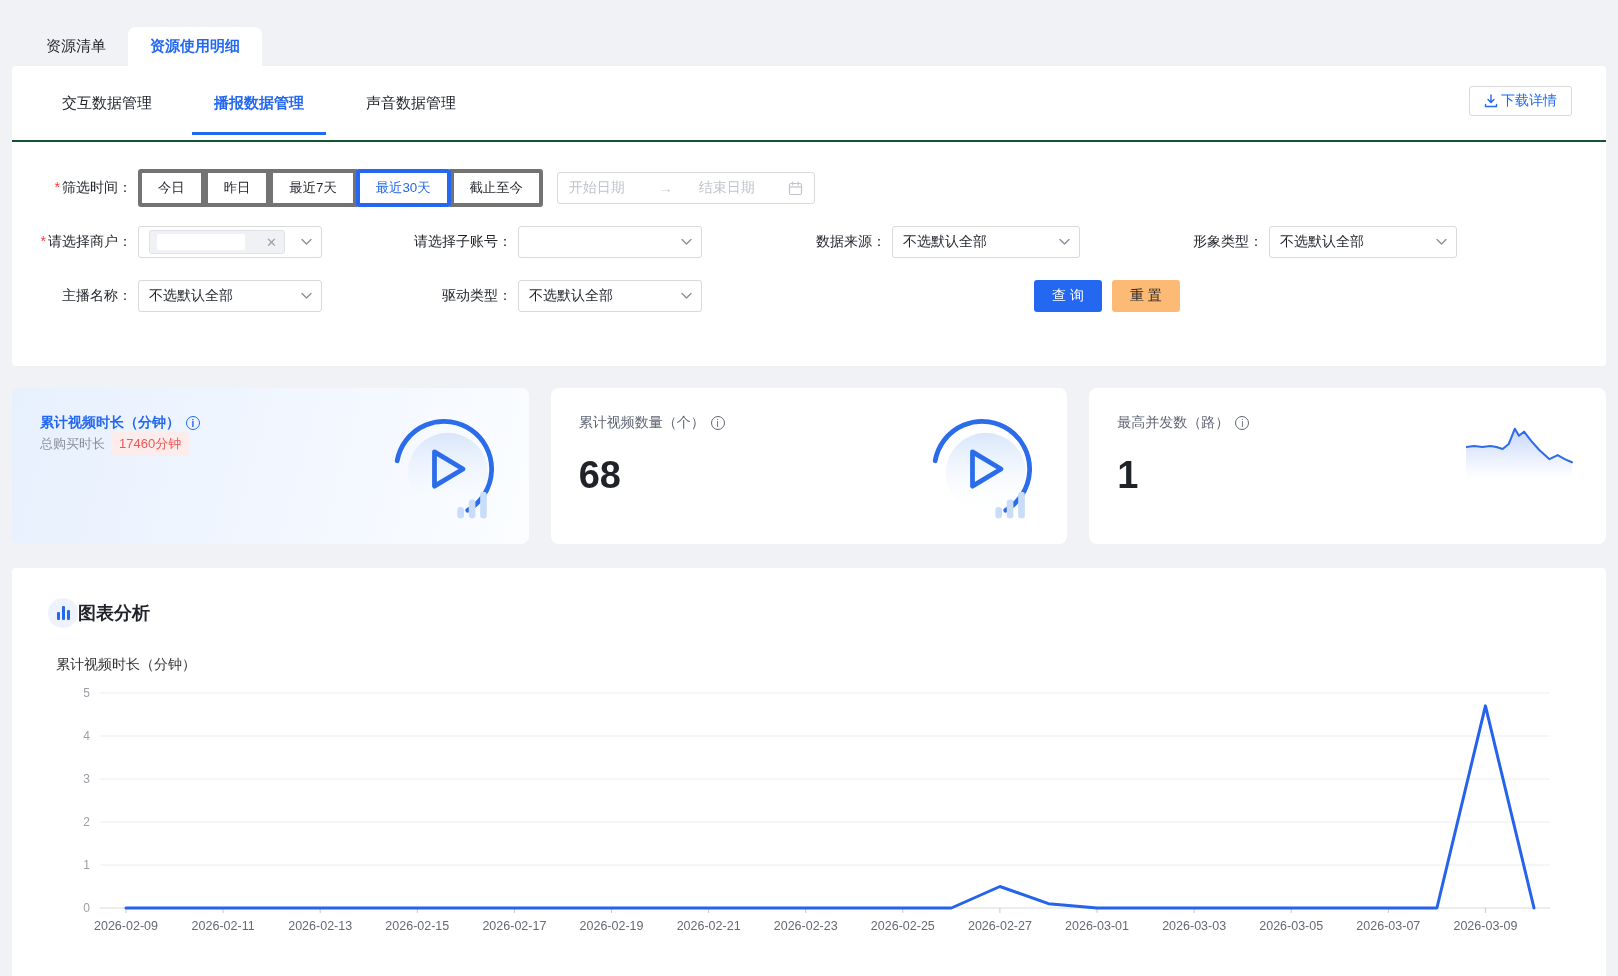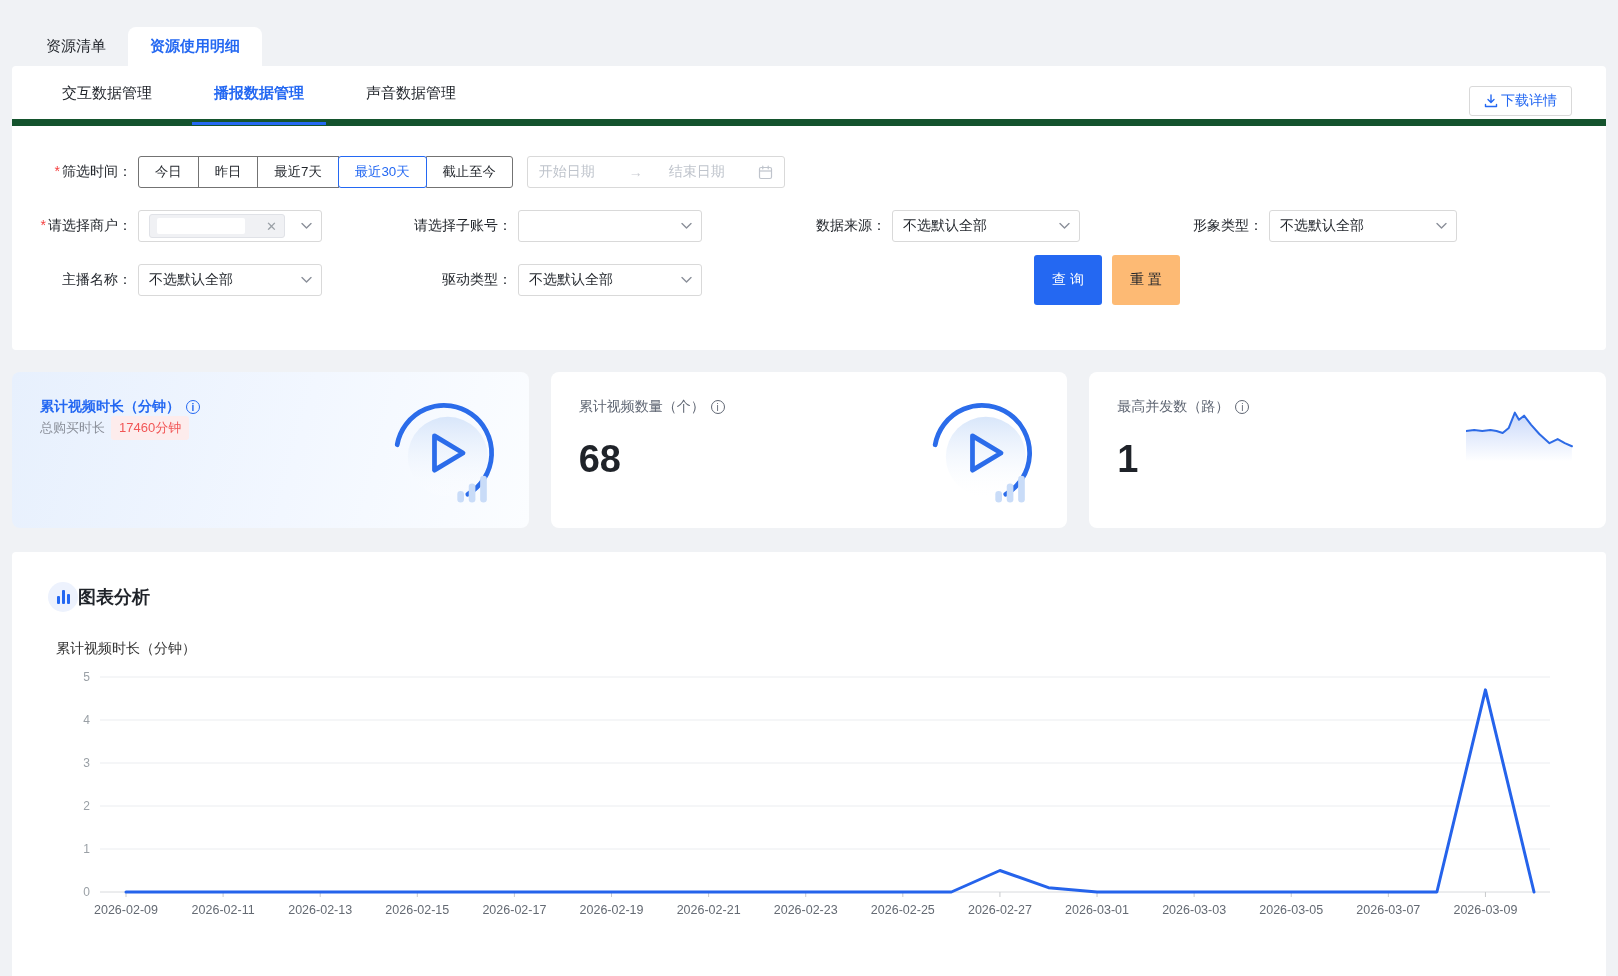--- a/index.html
+++ b/index.html
@@ -8,51 +8,51 @@
 
   
   .top-tabs { display:flex; align-items:flex-end; padding-left:24px; height:66px; }
   .top-tab { padding:10px 22px; font-size:15px; cursor:pointer; color:#1f2329; }
   .top-tab.active { background:#fff; border-radius:8px 8px 0 0; color:#2468f2; font-weight:bold; }
 
   
   .panel { background:#fff; margin:0 12px; border-radius:4px; }
 
   
-  .subtab-row { position:relative; display:flex; align-items:center; height:60px; padding:0 28px; border-bottom:7px solid #14532d; }
+  .subtab-row { position:relative; display:flex; align-items:center; height:76px; padding:0 28px; border-bottom:2px solid #14532d; }
   .subtab { height:64px; line-height:64px; padding:0 22px; margin-right:18px; font-size:15px; cursor:pointer; border-bottom:3px solid transparent; }
   .subtab.active { color:#2468f2; font-weight:bold; border-bottom-color:#2468f2; }
   .download-btn { position:absolute; right:34px; top:20px; height:30px; display:flex; align-items:center; gap:3px; padding:0 14px; border:1px solid #d9d9d9; border-radius:3px; background:#fff; color:#2468f2; cursor:pointer; font-size:14px; }
 
   
   .filter-area { padding:30px 28px 54px 28px; }
   .filter-row { display:flex; align-items:center; height:32px; margin-bottom:22px; }
   .filter-row:last-child { margin-bottom:0; }
   .f-label { text-align:right; white-space:nowrap; color:#1f2329; }
   .f-label .star { color:#f53f3f; margin-right:2px; }
   .w-labelA { width:92px; } .w-labelB { width:190px; } .w-labelC { width:184px; } .w-labelD { width:183px; }
   .time-group { display:flex; margin-left:6px; }
-  .time-btn { height:32px; line-height:30px; padding:0 16px; background:#fff; border:1px solid #737373; margin-left:-1px; cursor:pointer; color:#1f2329; position:relative; }
+  .time-btn { height:38px; line-height:30px; padding:0 16px; background:#fff; border:4px solid #737373; margin-left:-1px; cursor:pointer; color:#1f2329; position:relative; }
   .time-btn:first-child { border-radius:3px 0 0 3px; margin-left:0; }
   .time-btn:last-child { border-radius:0 3px 3px 0; }
   .time-btn.active { color:#2468f2; border-color:#2468f2; z-index:2; border-radius:3px; }
   .date-range { display:flex; align-items:center; margin-left:14px; width:258px; height:32px; border:1px solid #d9d9d9; border-radius:3px; padding:0 11px; background:#fff; color:#bfc4cc; }
   .date-range .ph { flex:0 0 auto; }
   .date-range .sep { margin:0 26px 0 34px; color:#c9ccd2; }
   .date-range .cal { margin-left:auto; display:flex; }
 
   .select-box { position:relative; display:flex; align-items:center; width:184px; height:32px; border:1px solid #d9d9d9; border-radius:3px; background:#fff; padding:0 26px 0 10px; cursor:pointer; margin-left:6px; }
   .select-box.wide { width:188px; }
   .select-val { overflow:hidden; white-space:nowrap; }
   .chev { position:absolute; right:9px; top:50%; transform:translateY(-50%); display:flex; }
   .sel-tag { display:flex; align-items:center; gap:6px; background:#f0f1f4; border:1px solid #e0e2e7; border-radius:3px; height:24px; padding:0 7px; width:136px; }
   .sel-tag .redact { background:#fff; border-radius:2px; height:16px; width:88px; }
   .sel-tag .tag-x { color:#9aa0a6; font-size:13px; line-height:1; cursor:pointer; margin-left:auto; }
 
-  .btn { height:50px; padding:0 18px; border:none; border-radius:3px; font-size:14px; cursor:pointer; font-family:inherit; }
+  .btn { height:32px; padding:0 18px; border:none; border-radius:3px; font-size:14px; cursor:pointer; font-family:inherit; }
   .btn-primary { background:#2468f2; color:#fff; margin-left:332px; }
   .btn-plain { background:#fdba74; color:#1f2329; margin-left:10px; }
 
   
   .cards { display:flex; gap:22px; margin:22px 12px 0 12px; }
   .card { position:relative; flex:1; height:156px; background:#fff; border-radius:8px; padding:26px 28px; overflow:hidden; }
   .card.blue { background:linear-gradient(105deg,#e7f0fd 0%,#f2f7ff 55%,#fbfdff 100%); }
   .card-title { font-size:14px; color:#5f6673; display:flex; align-items:center; gap:6px; }
   .card.blue .card-title { color:#2468f2; font-weight:bold; }
   .info-i { display:inline-flex; align-items:center; justify-content:center; width:14px; height:14px; border:1px solid currentColor; border-radius:50%; font-size:10px; font-style:normal; cursor:pointer; }

